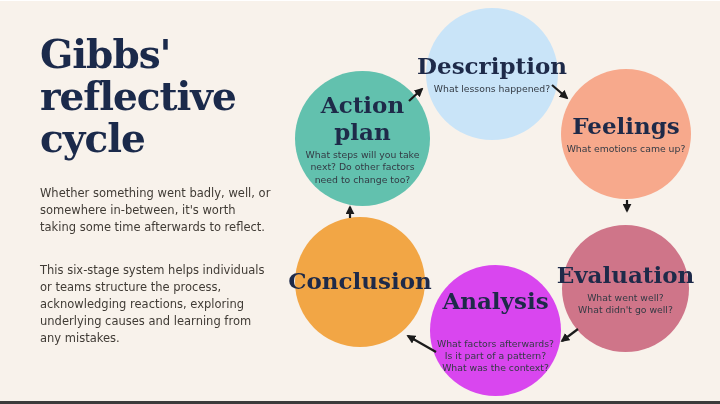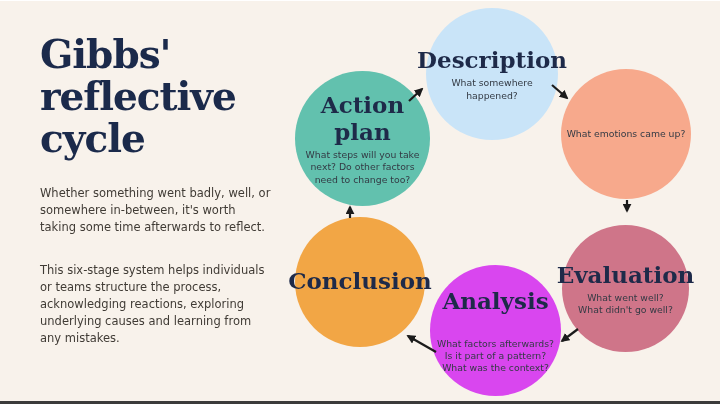--- a/index.html
+++ b/index.html
@@ -105,24 +105,25 @@
 reflective
 cycle</h1>
     <p class="para">Whether something went badly, well, or somewhere in-between, it's worth taking some time afterwards to reflect.</p>
     <p class="para">This six-stage system helps individuals or teams structure the process, acknowledging reactions, exploring underlying causes and learning from any mistakes.</p>
   </div>
 
   <div class="diagram">
 
     <div class="stage stage-description" style="background-color: rgb(201, 228, 248);">
       <div class="stage-label">Description</div>
-      <div class="stage-question">What somewhere happened?</div>
+      <div class="stage-question">What lessons happened?</div>
     </div>
 
     <div class="stage stage-feelings" style="background-color: rgb(247, 169, 140);">
+      <div class="stage-label">Feelings</div>
       <div class="stage-question">What emotions came up?</div>
     </div>
 
     <div class="stage stage-evaluation" style="background-color: rgb(207, 117, 137);">
       <div class="stage-label">Evaluation</div>
       <div class="stage-question">What went well?
 What didn't go well?</div>
     </div>
 
     <div class="stage stage-analysis" style="background-color: #d946ef; gap: 20px;">

